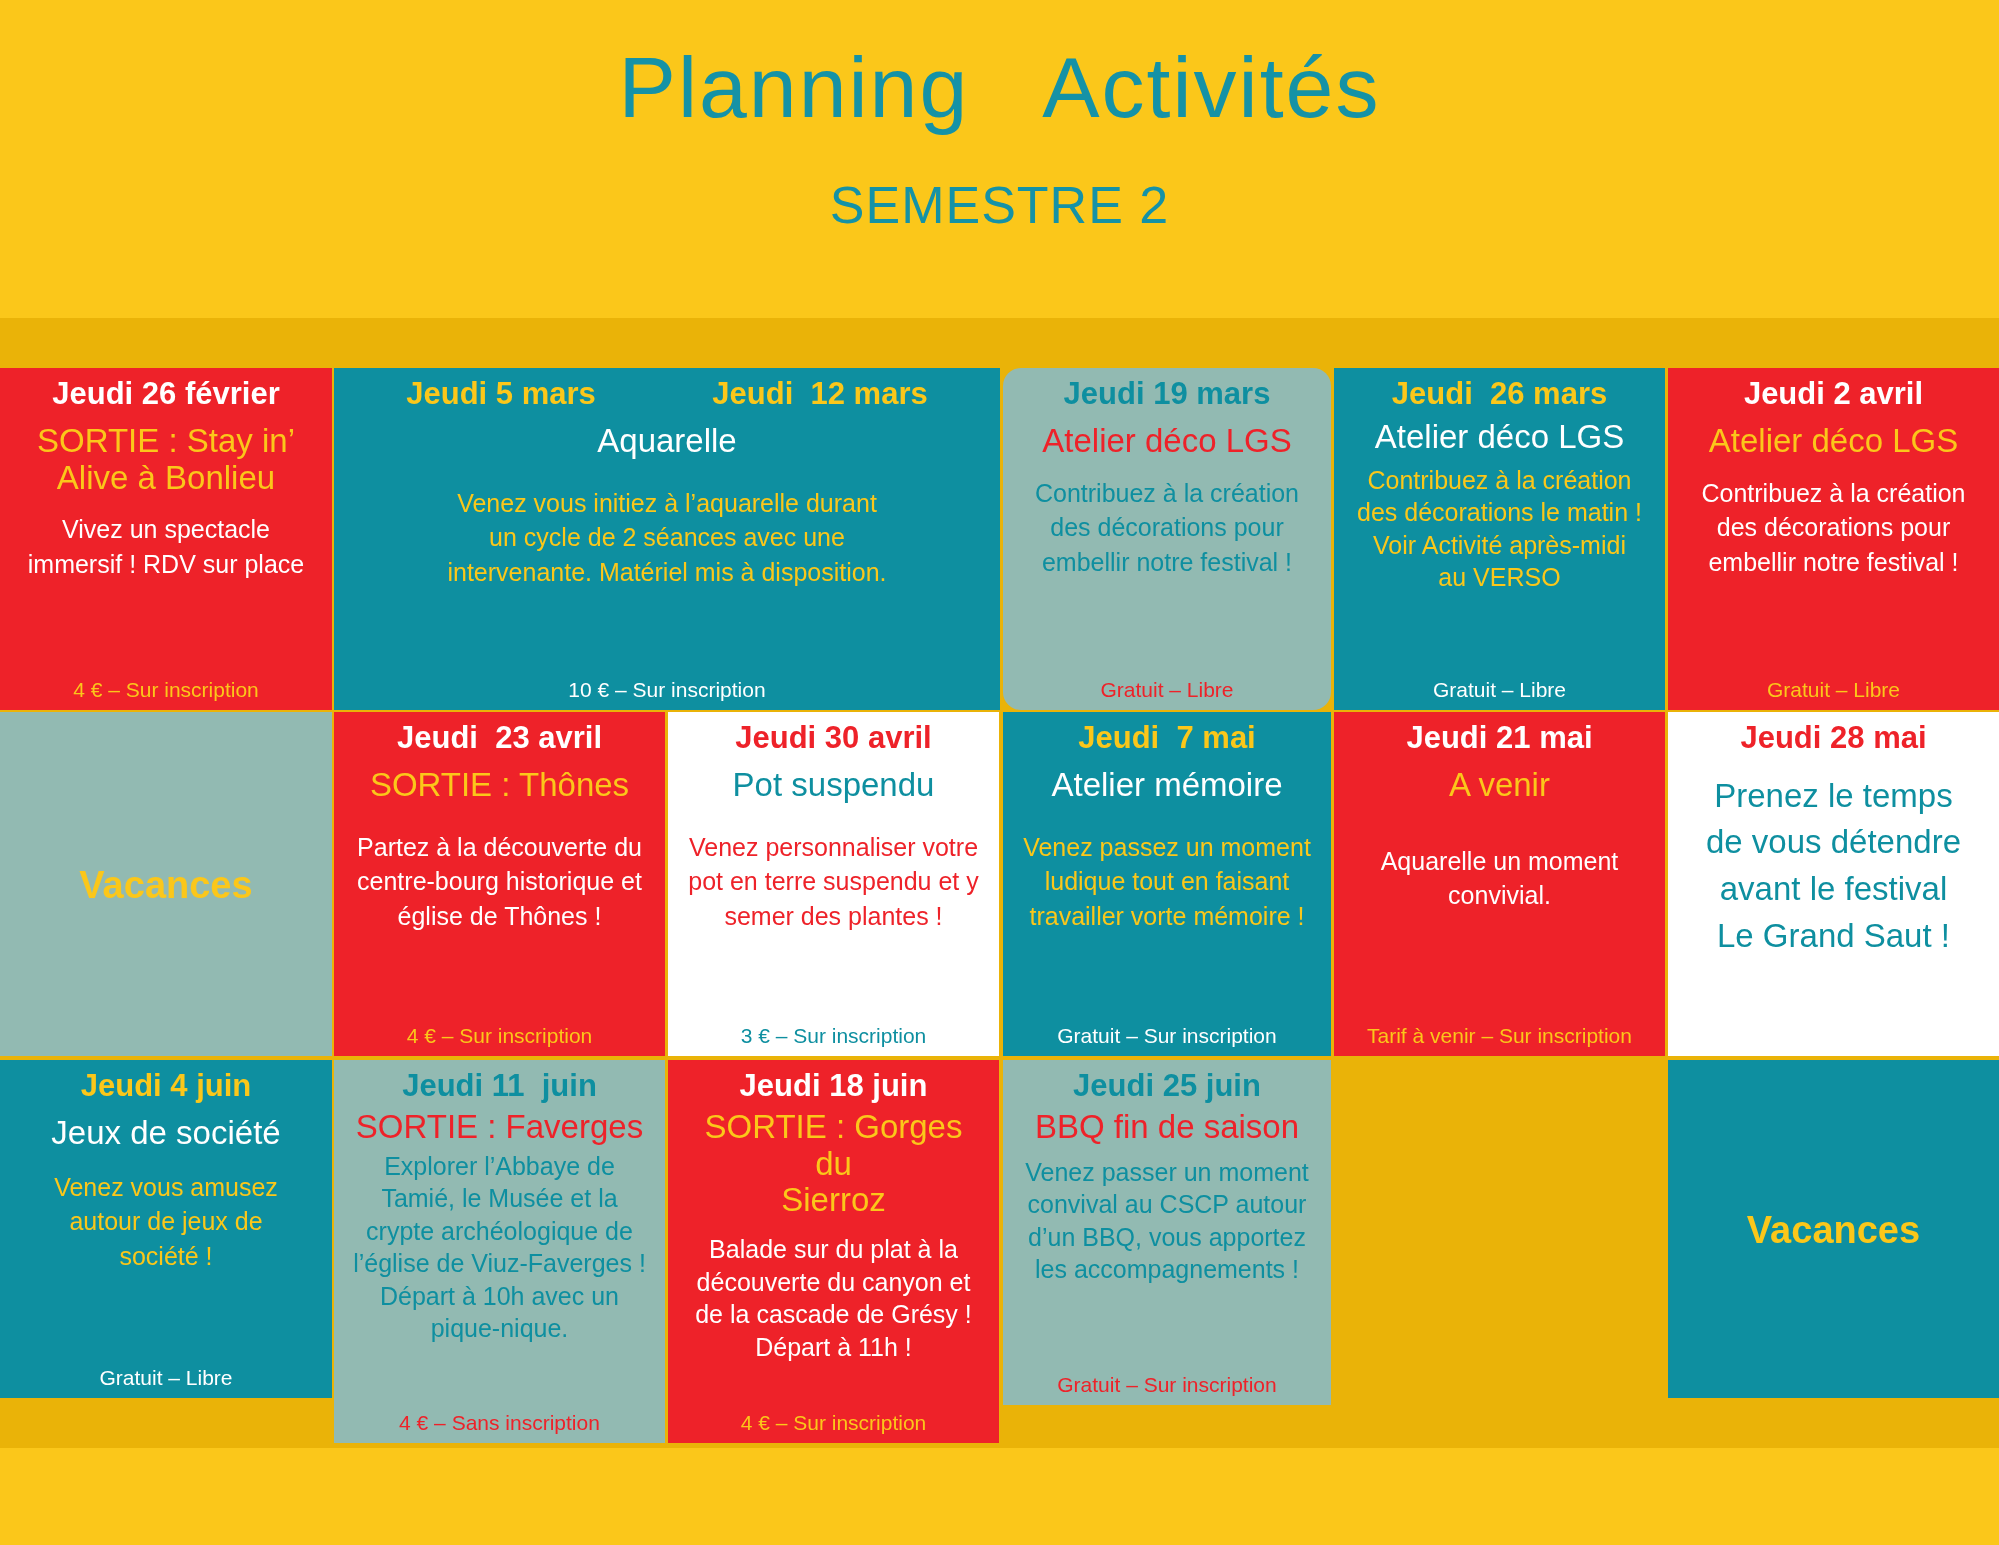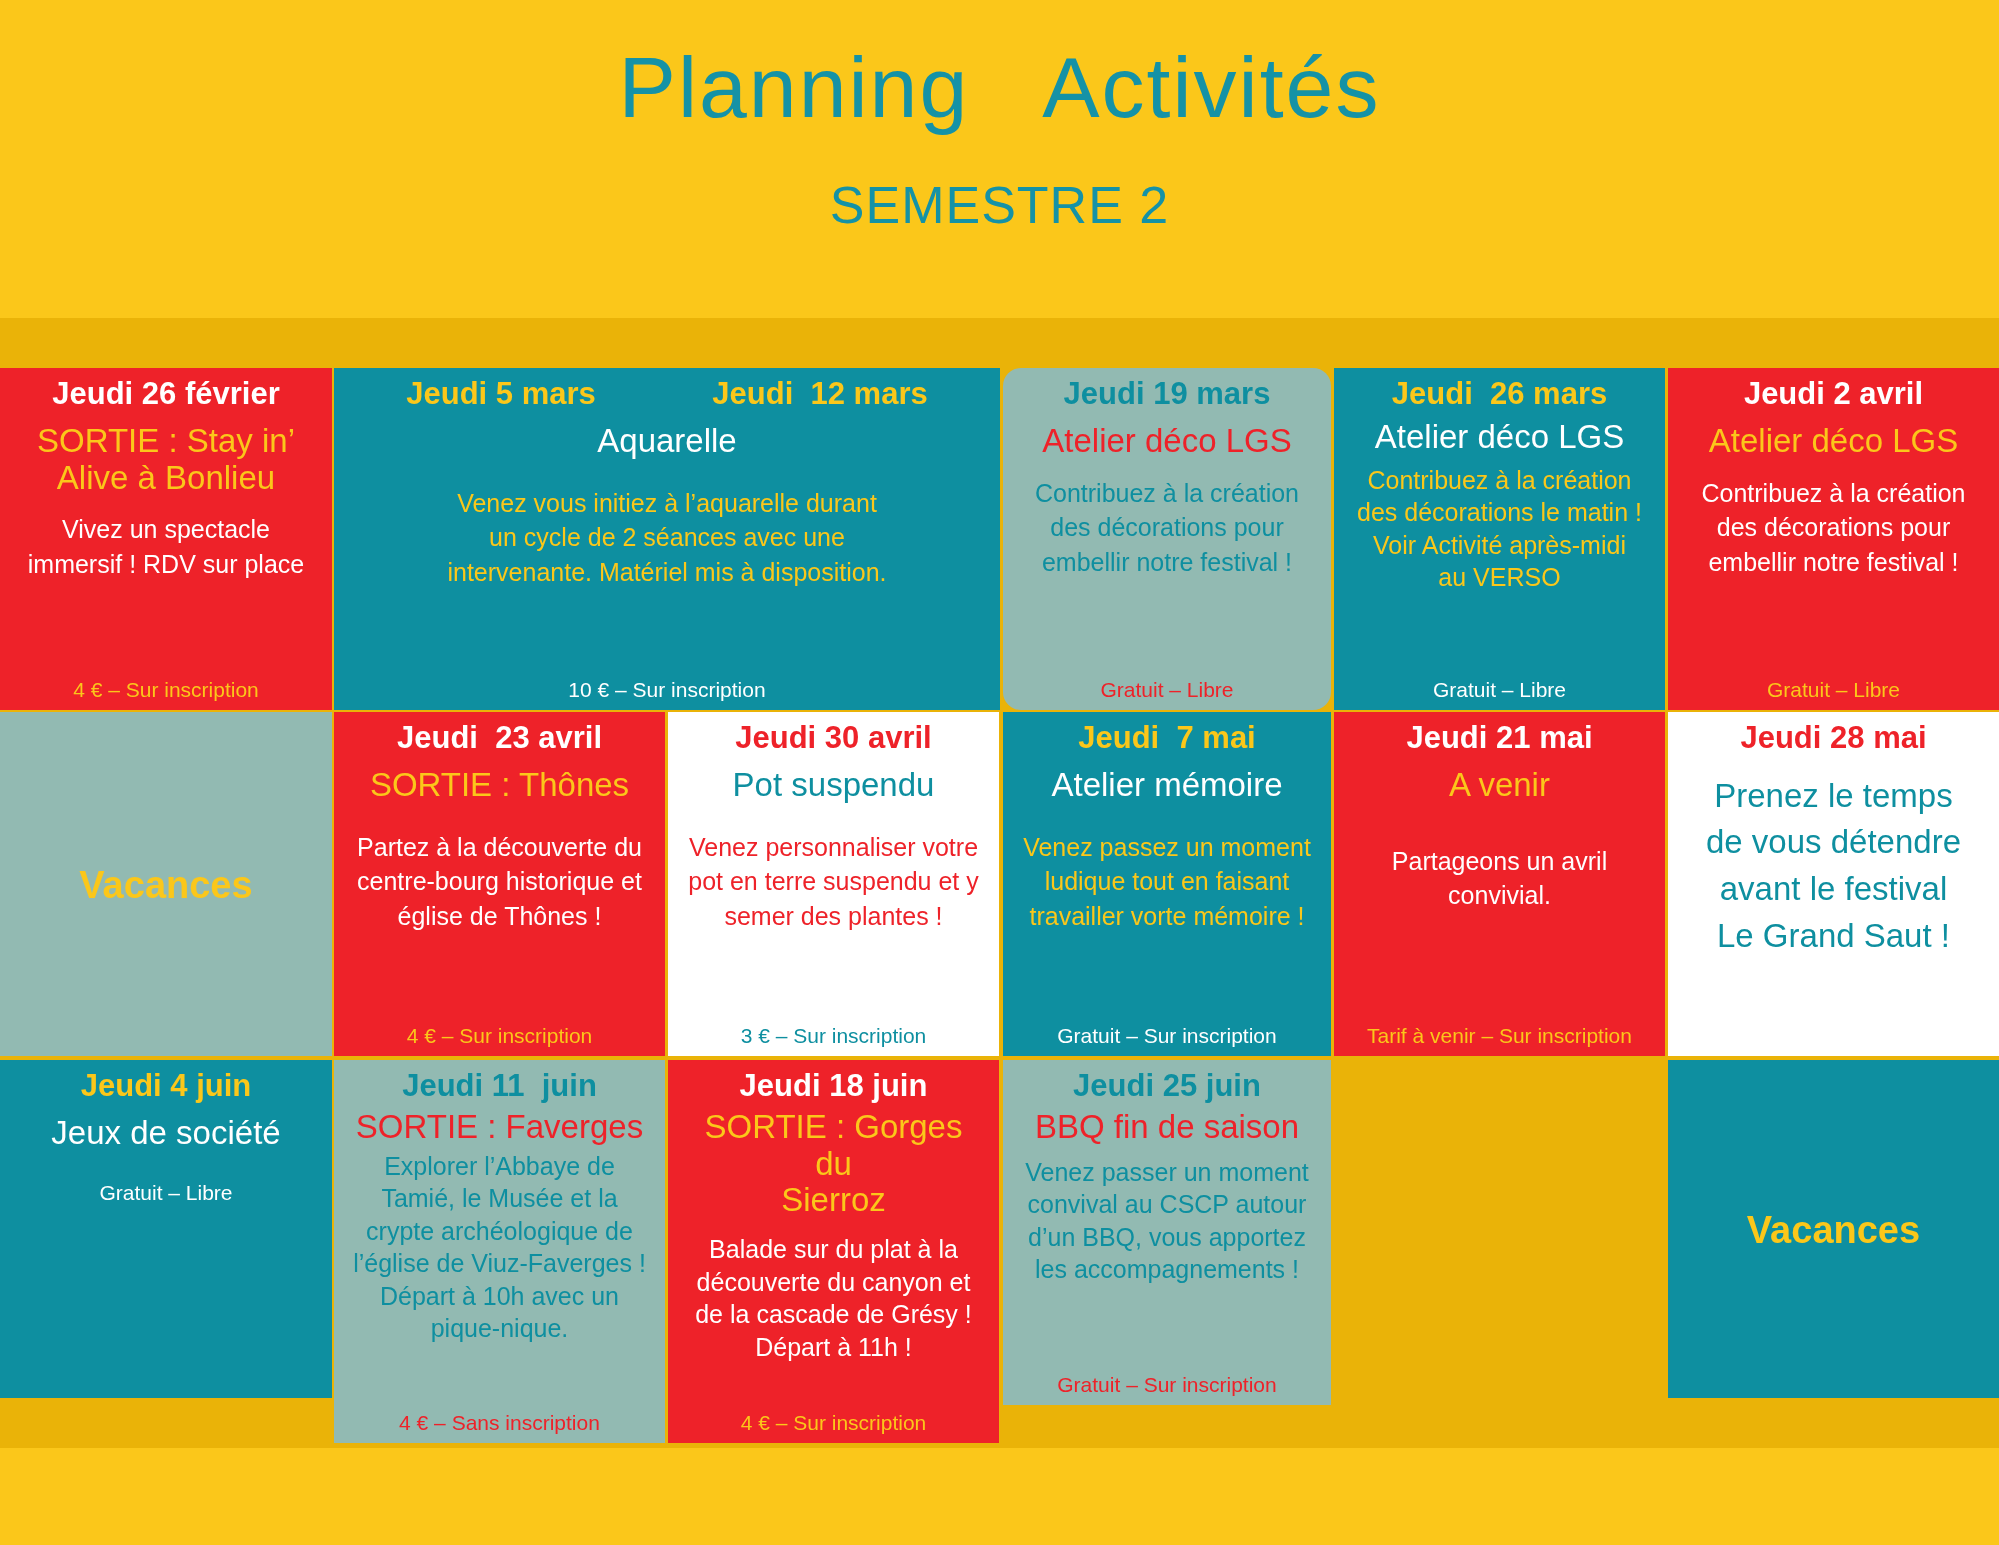--- a/index.html
+++ b/index.html
@@ -218,36 +218,39 @@
     <div class="c-activity t-white" style="margin-bottom:26px;">Atelier mémoire</div>
     <div class="c-desc t-yellow" style="white-space:pre-line;">Venez passez un moment
 ludique tout en faisant
 travailler vorte mémoire !</div>
     <div class="c-price t-white">Gratuit – Sur inscription</div>
   </div>
 
   <div class="cell bg-red" style="left:1334px; top:712px; width:331px; height:344px;">
     <div class="c-date t-white">Jeudi 21 mai</div>
     <div class="c-activity t-yellow" style="margin-bottom:40px;">A venir</div>
-    <div class="c-desc t-white" style="white-space:pre-line;">Partageons un avril
+    <div class="c-desc t-white" style="white-space:pre-line;">Aquarelle un moment
 convivial.</div>
     <div class="c-price t-yellow">Tarif à venir  – Sur inscription</div>
   </div>
 
   <div class="cell bg-white" style="left:1668px; top:712px; width:331px; height:344px;">
     <div class="c-date t-red" style="margin-bottom:18px;">Jeudi 28 mai</div>
     <div class="c-desc t-teal" style="white-space:pre-line; font-size:33px; line-height:1.42;">Prenez le temps
 de vous détendre
 avant le festival
 Le Grand Saut !</div>
   </div>
 
   <div class="cell bg-teal" style="left:0px; top:1060px; width:332px; height:338px;">
     <div class="c-date t-yellow">Jeudi 4 juin</div>
     <div class="c-activity t-white" style="margin-bottom:18px;">Jeux de société</div>
+    <div class="c-desc t-yellow" style="white-space:pre-line;">Venez vous amusez
+autour de jeux de
+société !</div>
     <div class="c-price t-white">Gratuit – Libre</div>
   </div>
 
   <div class="cell bg-sage" style="left:334px; top:1060px; width:331px; height:383px;">
     <div class="c-date t-teal" style="margin-bottom:6px;">Jeudi 11  juin</div>
     <div class="c-activity t-red" style="margin-bottom:4px;">SORTIE : Faverges</div>
     <div class="c-desc t-teal tight-desc" style="white-space:pre-line;">Explorer l’Abbaye de
 Tamié, le Musée et la
 crypte archéologique de
 l’église de Viuz-Faverges !

